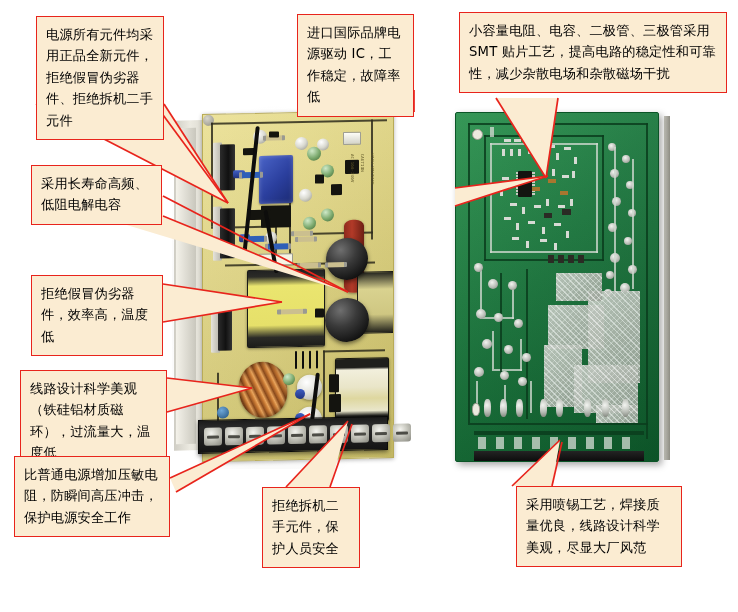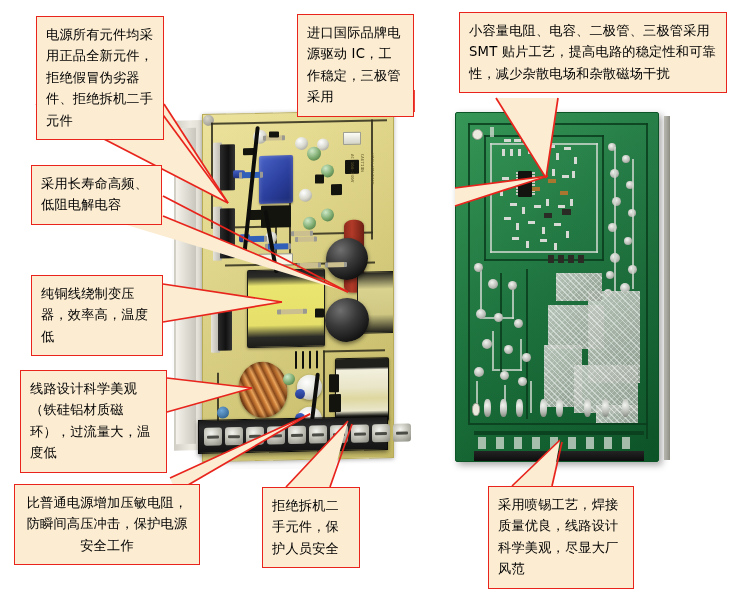--- a/index.html
+++ b/index.html
@@ -655,29 +655,29 @@
       <path d="M286,487 L348,421"></path>
       <path d="M330,487 L352,424"></path>
 
       <path d="M512,486 L560,440"></path>
       <path d="M552,486 L562,442"></path>
     </g>
   </svg>
 
   <div class="callout" id="c-genuine" style="left: 36px; top: 16px; width: 128px;">电源所有元件均采用正品全新元件，拒绝假冒伪劣器件、拒绝拆机二手元件</div>
 
-  <div class="callout" id="c-driver-ic" style="left: 297px; top: 14px; width: 117px;">进口国际品牌电源驱动 IC，工作稳定，三极管采用</div>
+  <div class="callout" id="c-driver-ic" style="left: 297px; top: 14px; width: 117px;">进口国际品牌电源驱动 IC，工作稳定，故障率低</div>
 
   <div class="callout hl" id="c-smt" style="left: 459px; top: 12px; width: 268px;">小容量电阻、电容、二极管、三极管采用 SMT 贴片工艺，提高电路的稳定性和可靠性，减少杂散电场和杂散磁场干扰</div>
 
   <div class="callout" id="c-cap" style="left: 31px; top: 165px; width: 131px;">采用长寿命高频、低阻电解电容</div>
 
-  <div class="callout" id="c-xformer" style="left: 31px; top: 275px; width: 132px;">纯铜线绕制变压器，效率高，温度低</div>
+  <div class="callout" id="c-xformer" style="left: 31px; top: 275px; width: 132px;">拒绝假冒伪劣器件，效率高，温度低</div>
 
   <div class="callout" id="c-inductor" style="left: 20px; top: 370px; width: 147px;">线路设计科学美观（铁硅铝材质磁环），过流量大，温度低</div>
 
-  <div class="callout" id="c-varistor" style="left: 14px; top: 484px; width: 186px; text-align: center;">比普通电源增加压敏电阻，防瞬间高压冲击，保护电源安全工作</div>
+  <div class="callout" id="c-varistor" style="left: 14px; top: 456px; width: 156px;">比普通电源增加压敏电阻，防瞬间高压冲击，保护电源安全工作</div>
 
   <div class="callout" id="c-fuse" style="left: 262px; top: 487px; width: 98px;">拒绝拆机二手元件，保护人员安全</div>
 
-  <div class="callout" id="c-tin" style="left: 488px; top: 486px; width: 146px;">采用喷锡工艺，焊接质量优良，线路设计科学美观，尽显大厂风范</div>
+  <div class="callout" id="c-tin" style="left: 516px; top: 486px; width: 166px;">采用喷锡工艺，焊接质量优良，线路设计科学美观，尽显大厂风范</div>
 
 </div>
 
 </body></html>

